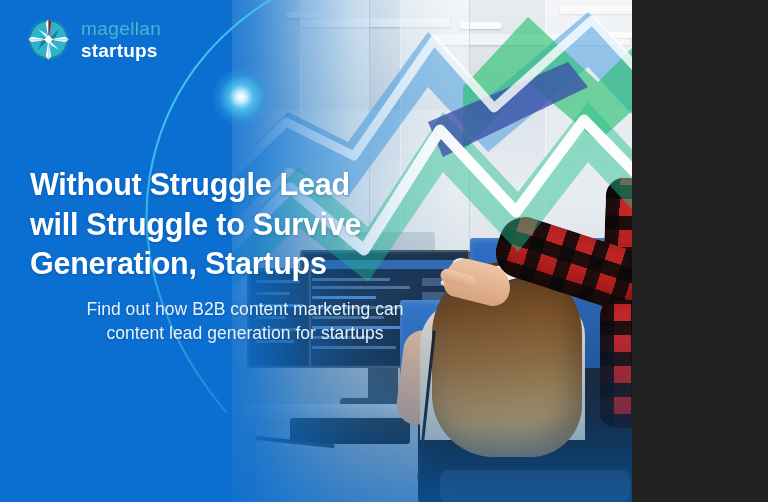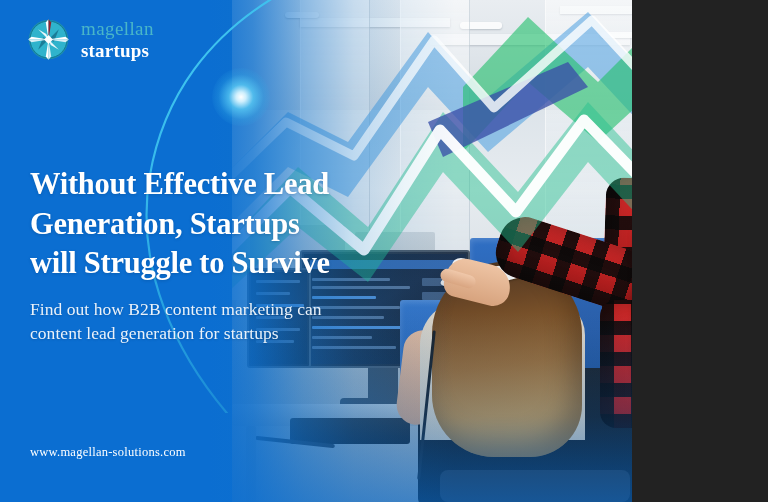--- a/index.html
+++ b/index.html
@@ -7,21 +7,20 @@
   html,body{
     background:#222;
     font-family:"Liberation Sans", sans-serif;
   }
   .banner{
     position:relative;
     width:632px; height:502px;
     overflow:hidden;
     background:#0b6ed1;
     user-select:none;
-    font-family:Liberation Serif, serif;
   }
 
   
   .photo{
     position:absolute; inset:0;
     overflow:hidden;
   }
   
   .ph-ceiling{
     position:absolute; left:230px; top:0; width:538px; height:120px;
@@ -296,20 +295,21 @@
   .headline{
     font-size:30.5px; font-weight:700; color:#ffffff;
     line-height:1.30; letter-spacing:-.25px;
     text-shadow:0 1px 3px rgba(5,55,105,.30);
   }
   .subhead{
     margin-top:13px;
     font-size:17.5px; font-weight:300; color:#eaf2fa;
     line-height:1.38; letter-spacing:.05px;
     text-shadow:0 1px 2px rgba(5,55,105,.28);
+    text-align:center;
   }
   .weburl{
     position:absolute; left:30px; top:445px;
     font-size:12.5px; font-weight:400; color:#ffffff;
     letter-spacing:.25px;
   }
 </style>
 </head>
 <body>
 
@@ -468,25 +468,24 @@
       <rect x="43" y="43" width="14" height="14" fill="#ffffff" transform="rotate(45 50 50)"></rect>
     </svg>
     <div class="logo-text">
       <span class="logo-magellan">magellan</span>
       <span class="logo-solutions">startups</span>
     </div>
   </div>
 
   <div class="copy">
     <div class="headline">
-      <div>Without Effective Lead</div>
+      <div>Without Struggle Lead</div>
+      <div>will Struggle to Survive</div>
       <div>Generation, Startups</div>
-      <div>will Struggle to Survive</div>
     </div>
     <div class="subhead">
       <div>Find out how B2B content marketing can</div>
       <div>content lead generation for startups</div>
     </div>
   </div>
 
-  <div class="weburl">www.magellan-solutions.com</div>
 
 </div>
 
 </body></html>

